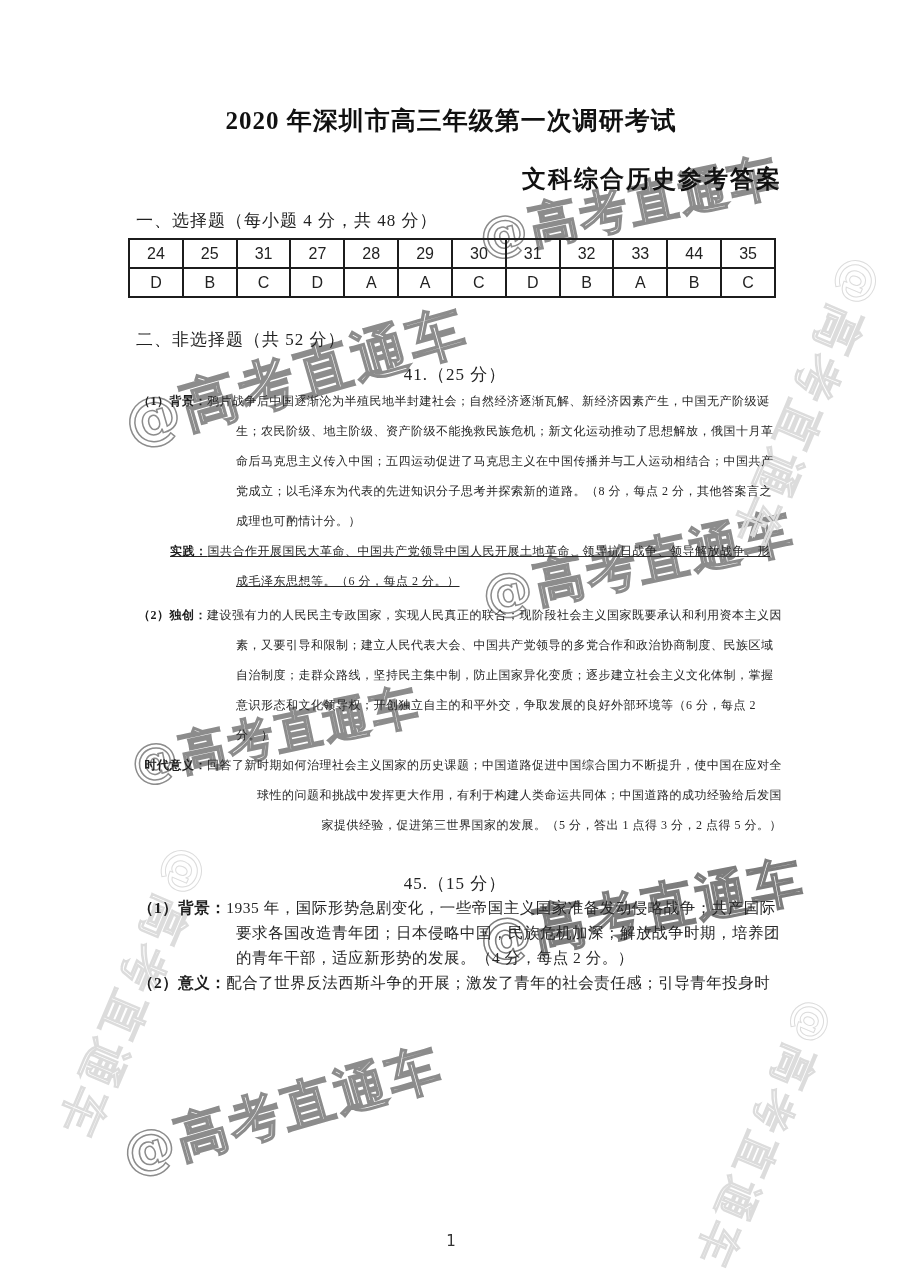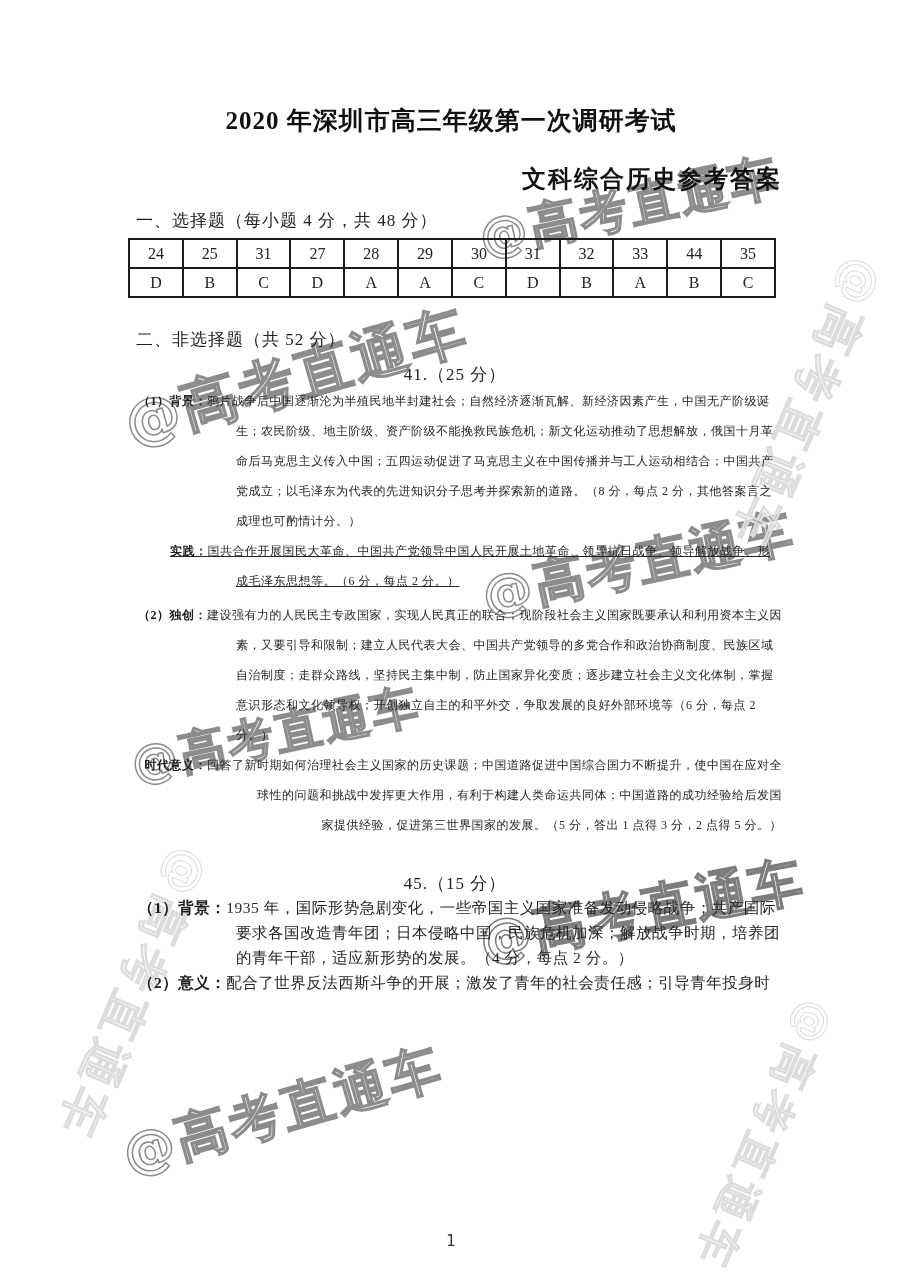--- a/index.html
+++ b/index.html
@@ -21,21 +21,21 @@
   .sec-heading{
     margin:14px 0 0 16px;font-size:17px;color:#222;letter-spacing:1px;
   }
   table.answers{
     border-collapse:collapse;margin:6px 0 0 8px;
     width:648px;table-layout:fixed;
   }
   table.answers td{
     border:2px solid #1c1c1c;height:27px;text-align:center;
     font-size:16px;color:#222;padding:0;
-    font-family:Liberation Serif, serif;
+    font-family:Liberation Sans, sans-serif;
   }
   .sec2-heading{margin-top:30px;}
   .q-num{margin:12px 0 0 8px;font-size:17px;color:#222;letter-spacing:1px;text-align:center;}
   .q42{margin-top:26px;}
   .q45{margin-top:32px;}
   .blk41{font-size:12px;line-height:30px;letter-spacing:0.5px;}
   .blk45{font-size:15.5px;line-height:25px;letter-spacing:0.5px;}
   .para{color:#262626;}
   .p-a{margin-left:18px;padding-left:98px;text-indent:-98px;}   
   .p-b{margin-left:50px;padding-left:66px;text-indent:-66px;text-decoration:underline;}   

